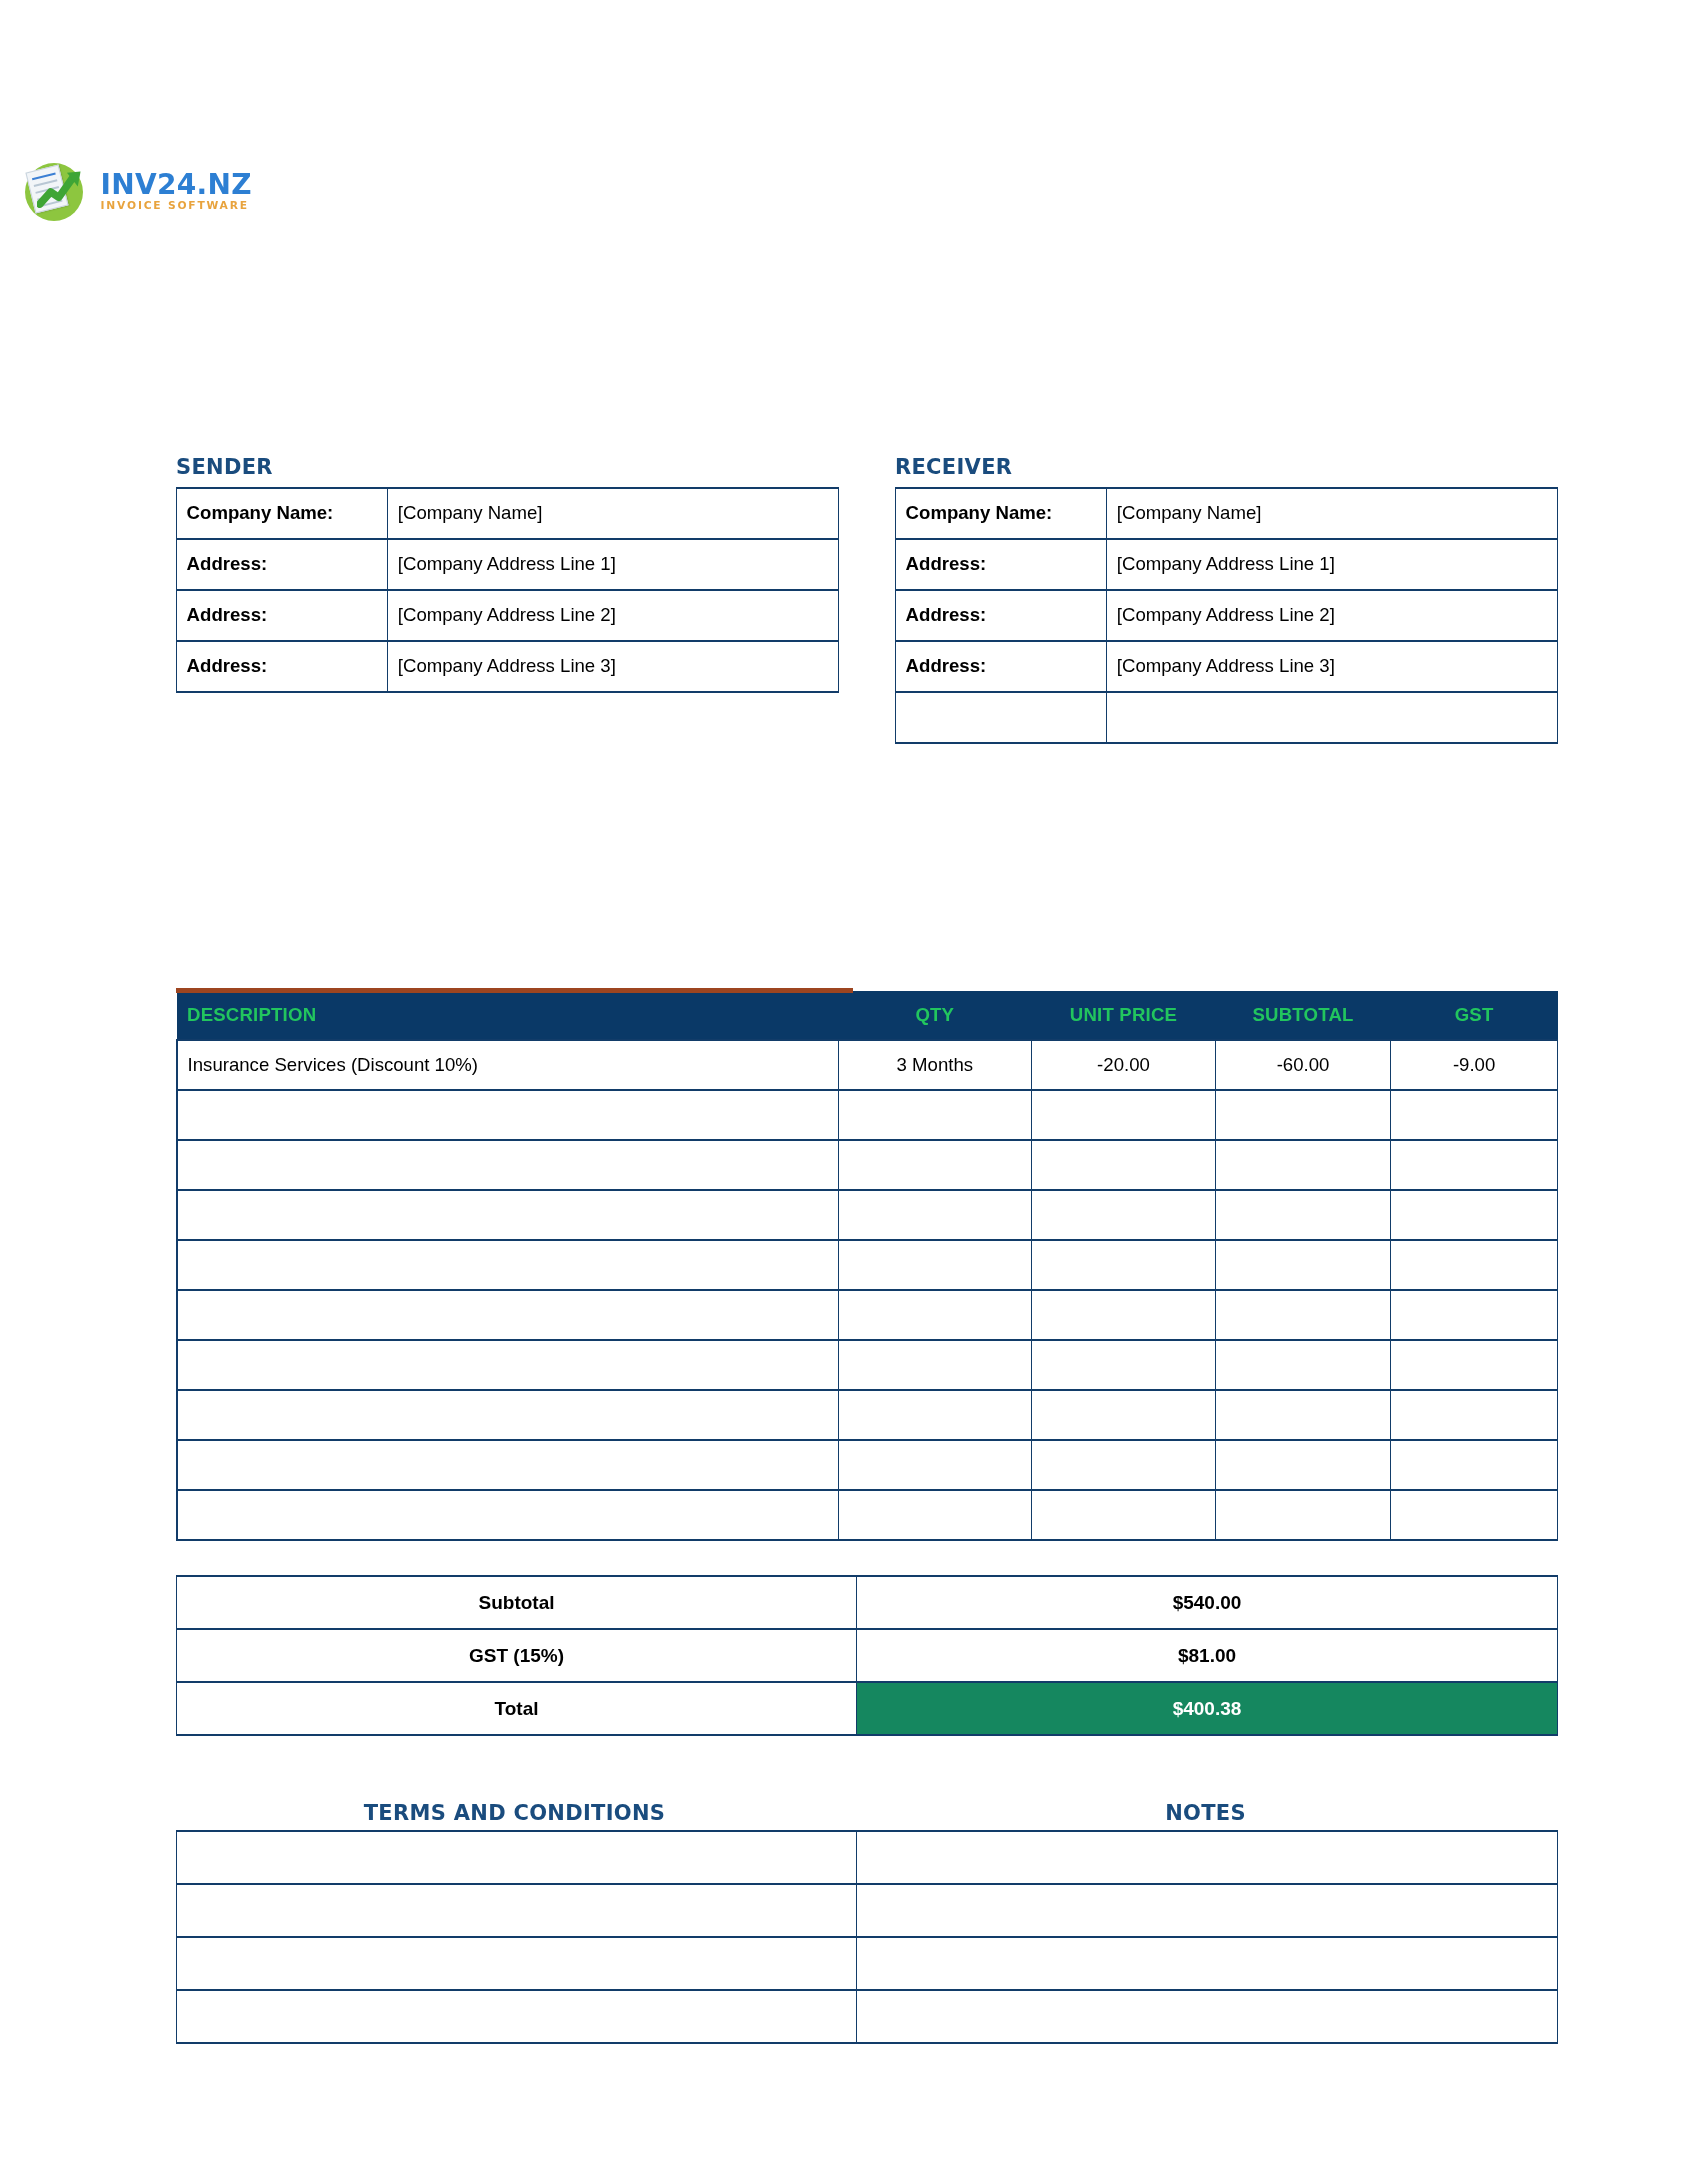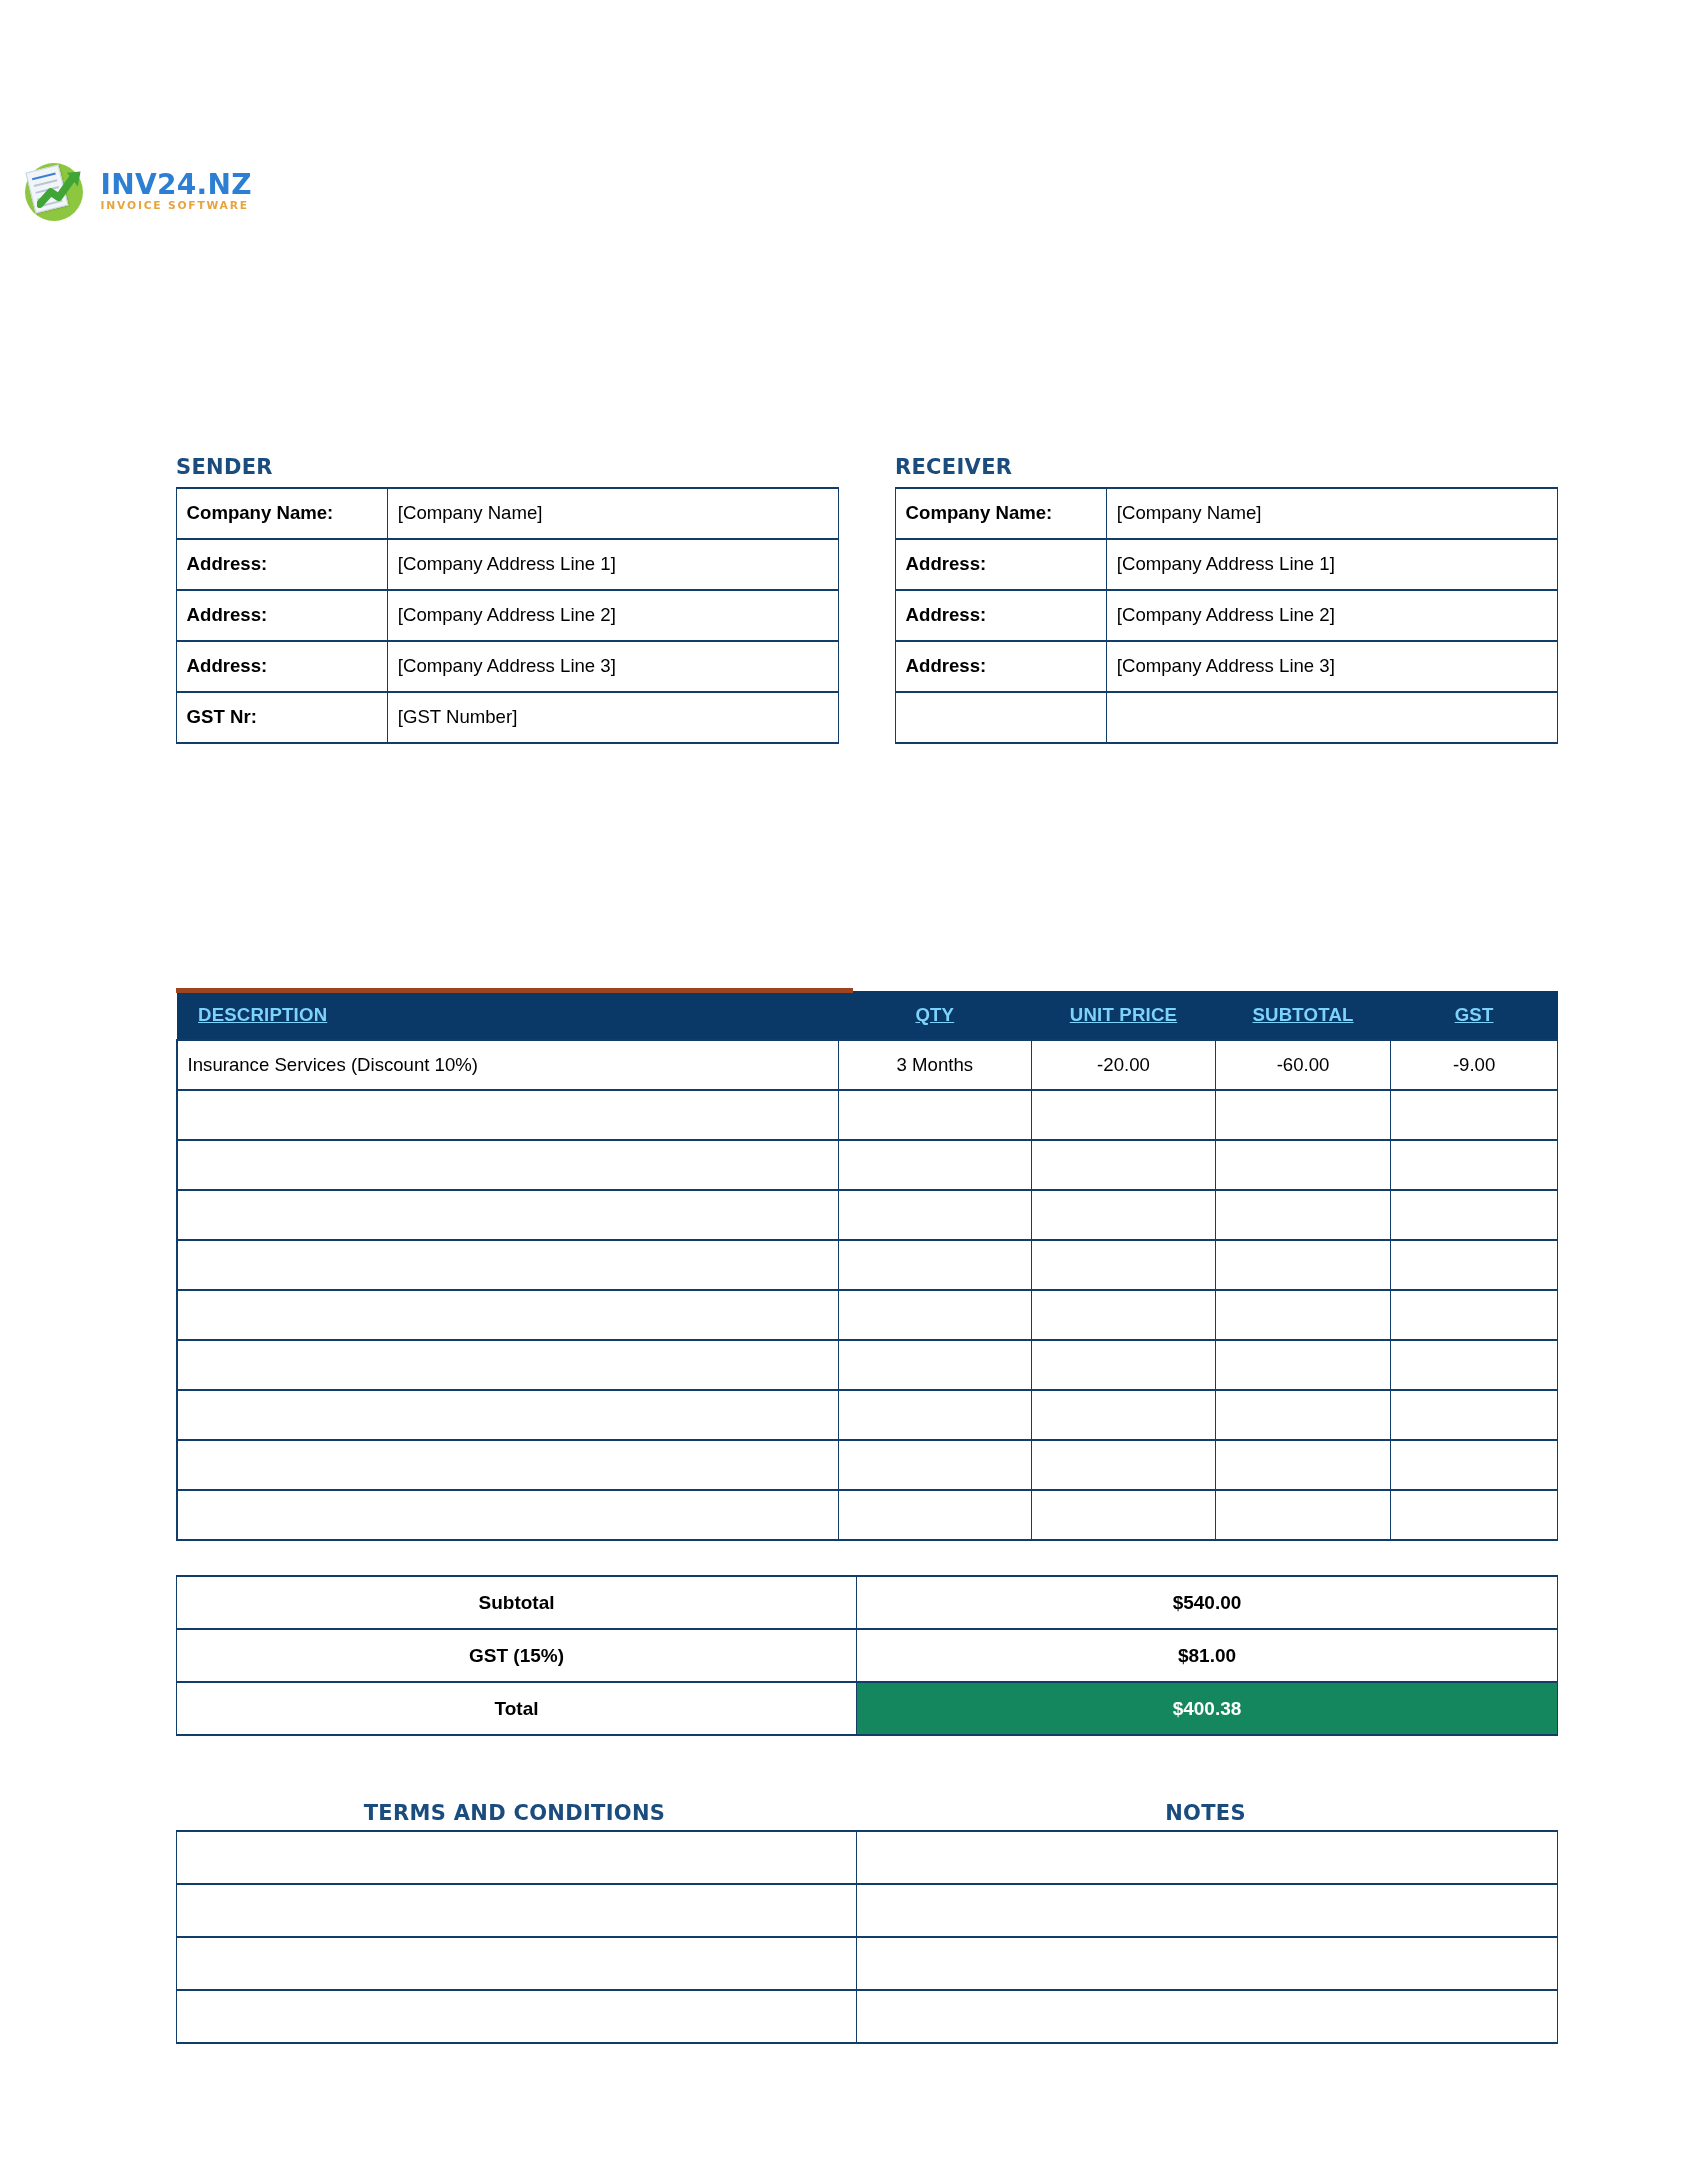--- a/index.html
+++ b/index.html
@@ -188,28 +188,27 @@
     z-index: 2;
   }
   table.items-table {
     width: 100%;
     border-collapse: collapse;
     table-layout: fixed;
     margin-top: 3.4px;
   }
   table.items-table th {
     background: #0a3967;
-    color: #7dd3fc;
+    color: #22c55e;
     font-size: 18.6px;
     font-weight: bold;
     height: 48px;
     letter-spacing: 0.2px;
     border: none;
-    padding: 0 21px;
-    text-decoration: underline;
+    padding: 0 10px;
   }
   table.items-table th.h-desc { text-align: left; }
   table.items-table th.h-c { text-align: center; }
   table.items-table td {
     border: 0.7px solid #123c69;
     border-top-width: 2.1px;
     border-bottom-width: 2.1px;
     height: 48px;
     font-size: 18.6px;
     padding: 0 9.6px;
@@ -327,24 +326,20 @@
             <td>[Company Address Line 1]</td>
           </tr>
           <tr>
             <td class="lbl">Address:</td>
             <td>[Company Address Line 2]</td>
           </tr>
           <tr>
             <td class="lbl">Address:</td>
             <td>[Company Address Line 3]</td>
           </tr>
-          <tr>
-            <td class="lbl">GST Nr:</td>
-            <td>[GST Number]</td>
-          </tr>
         </tbody>
       </table>
     </div>
 
     <div class="party">
       <div class="party-heading">RECEIVER</div>
       <table class="party-table">
         <tbody>
           <tr>
             <td class="lbl">Company Name:</td>

